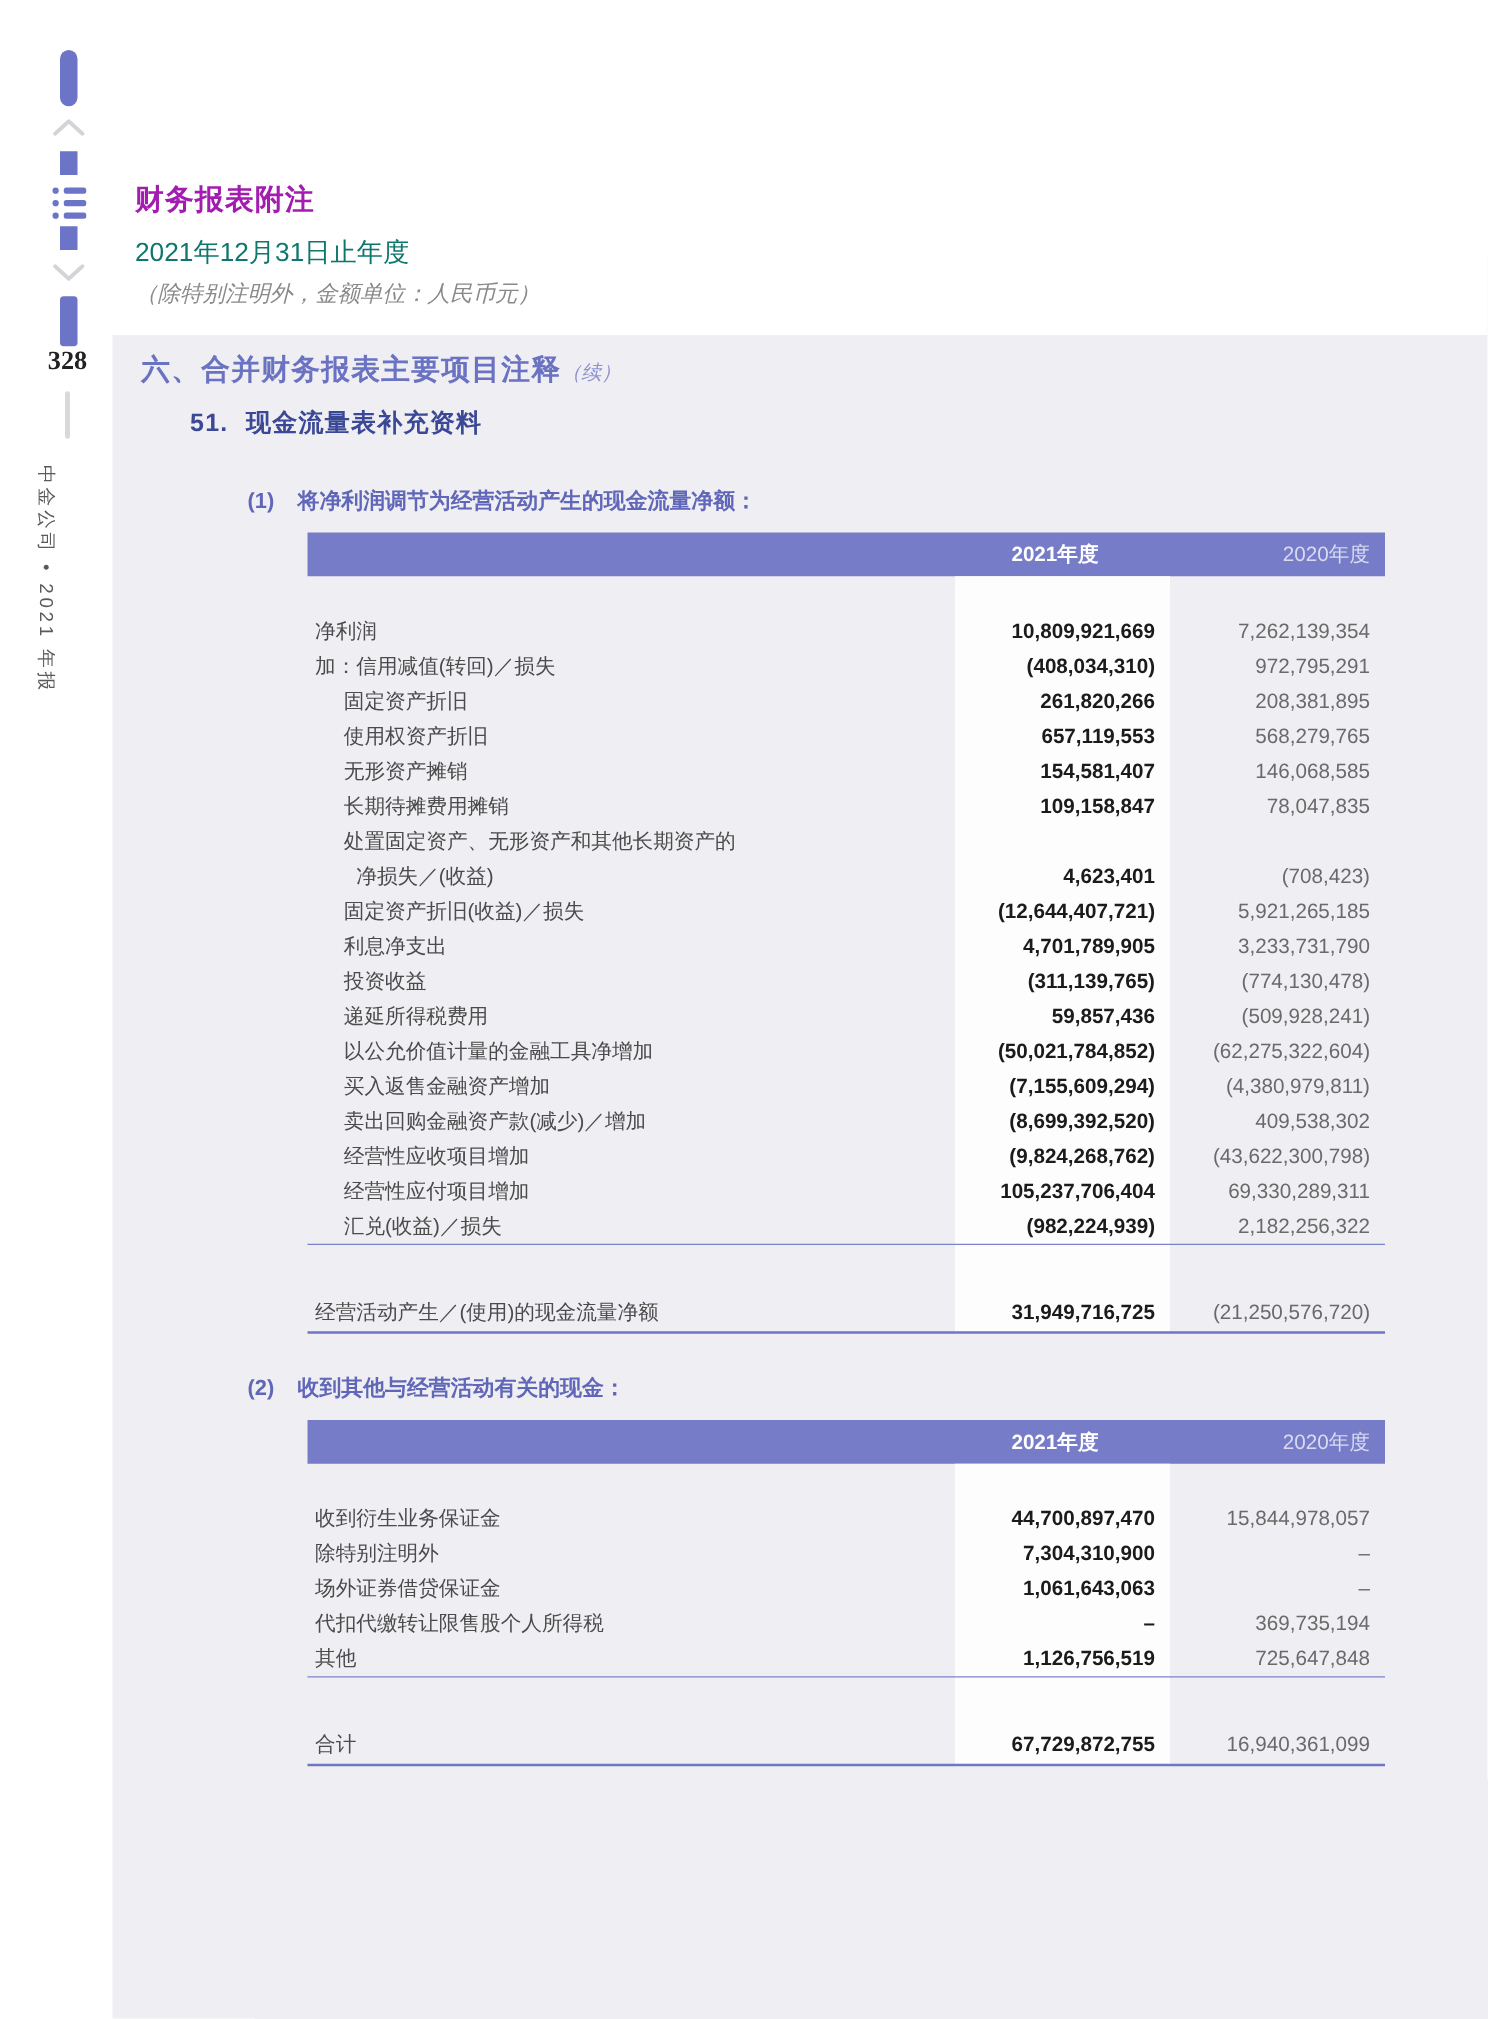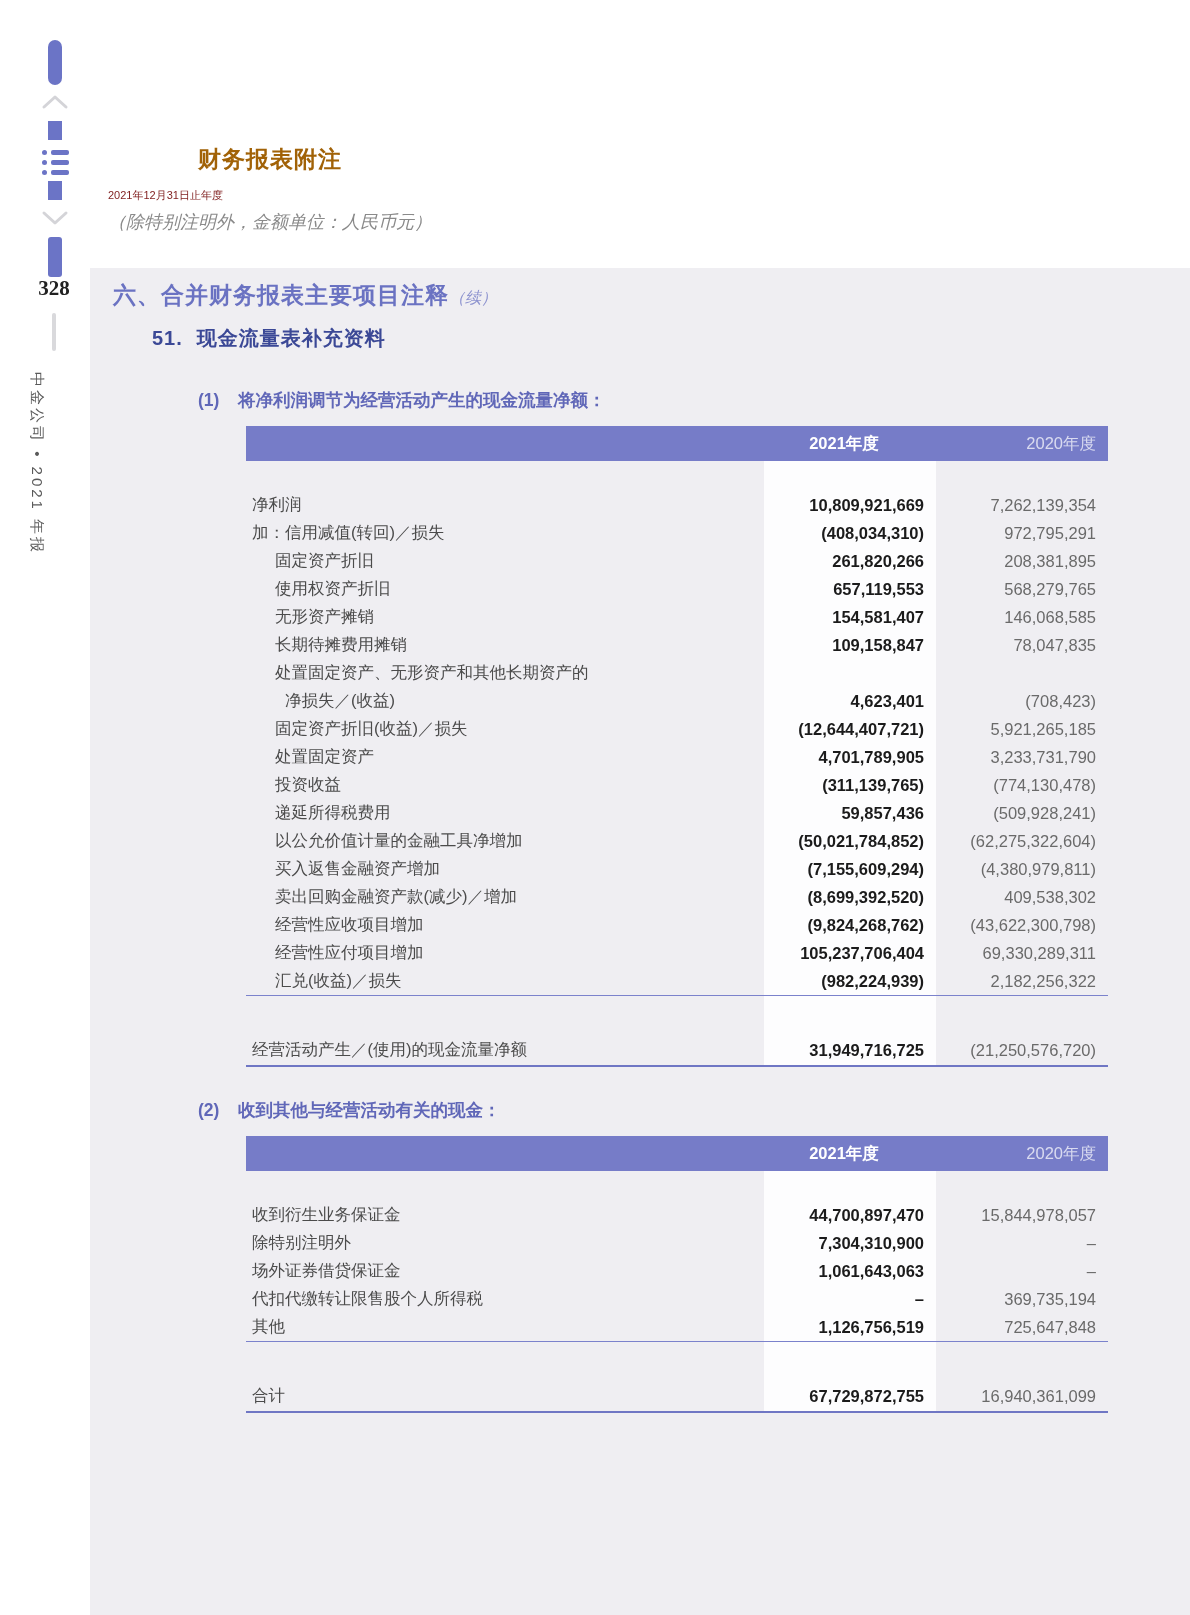--- a/index.html
+++ b/index.html
@@ -26,22 +26,22 @@
     font-family:"Liberation Serif", serif; font-weight:bold; font-size:21px; color:#222; }
   .num-tick { position:absolute; left:52px; top:313px; width:4px; height:38px;
     background:#d9d9dc; border-radius:2px; }
   .brand-vert { position:absolute; left:46px; top:372px; transform:rotate(90deg);
     transform-origin:left top; white-space:nowrap; font-size:15px; color:#5a5a5a;
     letter-spacing:3px; }
 
   
   .doc-header { position:absolute; left:108px; top:144px; }
   .doc-title { font-family:"Liberation Serif", serif; font-weight:bold;
-    font-size:23px; color:#a16207; letter-spacing:1px;text-align:center; }
-  .doc-period { margin-top:13px; font-size:11px; color:#7f1d1d; }
+    font-size:23px; color:#a21caf; letter-spacing:1px; }
+  .doc-period { margin-top:13px; font-size:21px; color:#0f766e; }
   .doc-note { margin-top:7px; font-size:18px; font-style:italic; color:#8a8a8a; }
 
   
   .panel { position:absolute; left:90px; top:268px; right:0; bottom:0;
     background:#efeef2; padding-top:12px; }
   .sec-title { margin-left:23px; font-size:23px; font-weight:bold; color:#6a72c2;
     letter-spacing:1px; }
   .sec-title .suffix { font-size:16px; font-weight:normal; font-style:italic;
     color:#8d93cf; letter-spacing:0; }
   .sec-sub { margin:14px 0 0 62px; font-size:20px; font-weight:bold; color:#3b4896;
@@ -180,21 +180,21 @@
               <div class="lbl" style="padding-left: 39px;">净损失／(收益)</div>
               <div class="col v1">4,623,401</div>
               <div class="col v2">(708,423)</div>
             </div>
             <div class="tr">
               <div class="lbl" style="padding-left: 29px;">固定资产折旧(收益)／损失</div>
               <div class="col v1">(12,644,407,721)</div>
               <div class="col v2">5,921,265,185</div>
             </div>
             <div class="tr">
-              <div class="lbl" style="padding-left: 29px;">处置固定资产</div>
+              <div class="lbl" style="padding-left: 29px;">利息净支出</div>
               <div class="col v1">4,701,789,905</div>
               <div class="col v2">3,233,731,790</div>
             </div>
             <div class="tr">
               <div class="lbl" style="padding-left: 29px;">投资收益</div>
               <div class="col v1">(311,139,765)</div>
               <div class="col v2">(774,130,478)</div>
             </div>
             <div class="tr">
               <div class="lbl" style="padding-left: 29px;">递延所得税费用</div>

